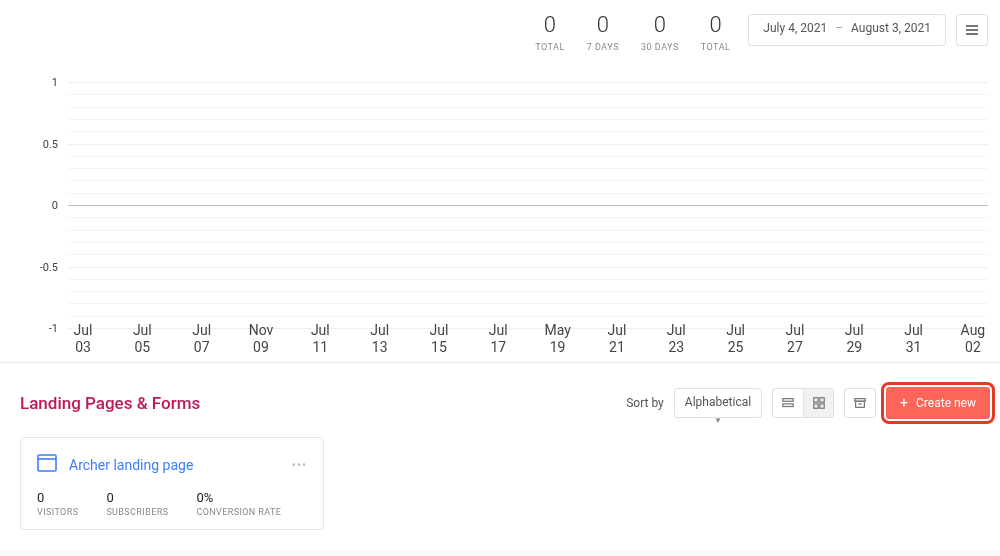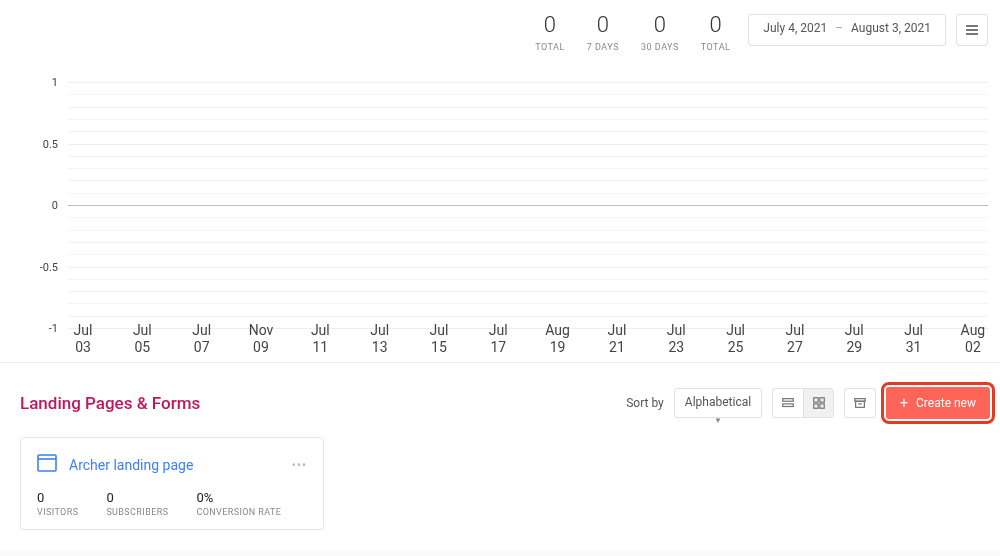--- a/index.html
+++ b/index.html
@@ -296,21 +296,21 @@
     </div>
     <div class="x-axis" id="x-axis">
         <span class="x-tick">Jul 03</span>
         <span class="x-tick">Jul 05</span>
         <span class="x-tick">Jul 07</span>
         <span class="x-tick">Nov 09</span>
         <span class="x-tick">Jul 11</span>
         <span class="x-tick">Jul 13</span>
         <span class="x-tick">Jul 15</span>
         <span class="x-tick">Jul 17</span>
-        <span class="x-tick">Aug 19</span>
+        <span class="x-tick">May 19</span>
         <span class="x-tick">Jul 21</span>
         <span class="x-tick">Jul 23</span>
         <span class="x-tick">Jul 25</span>
         <span class="x-tick">Jul 27</span>
         <span class="x-tick">Jul 29</span>
         <span class="x-tick">Jul 31</span>
         <span class="x-tick">Aug
 02</span>
       </div>
   </div>

